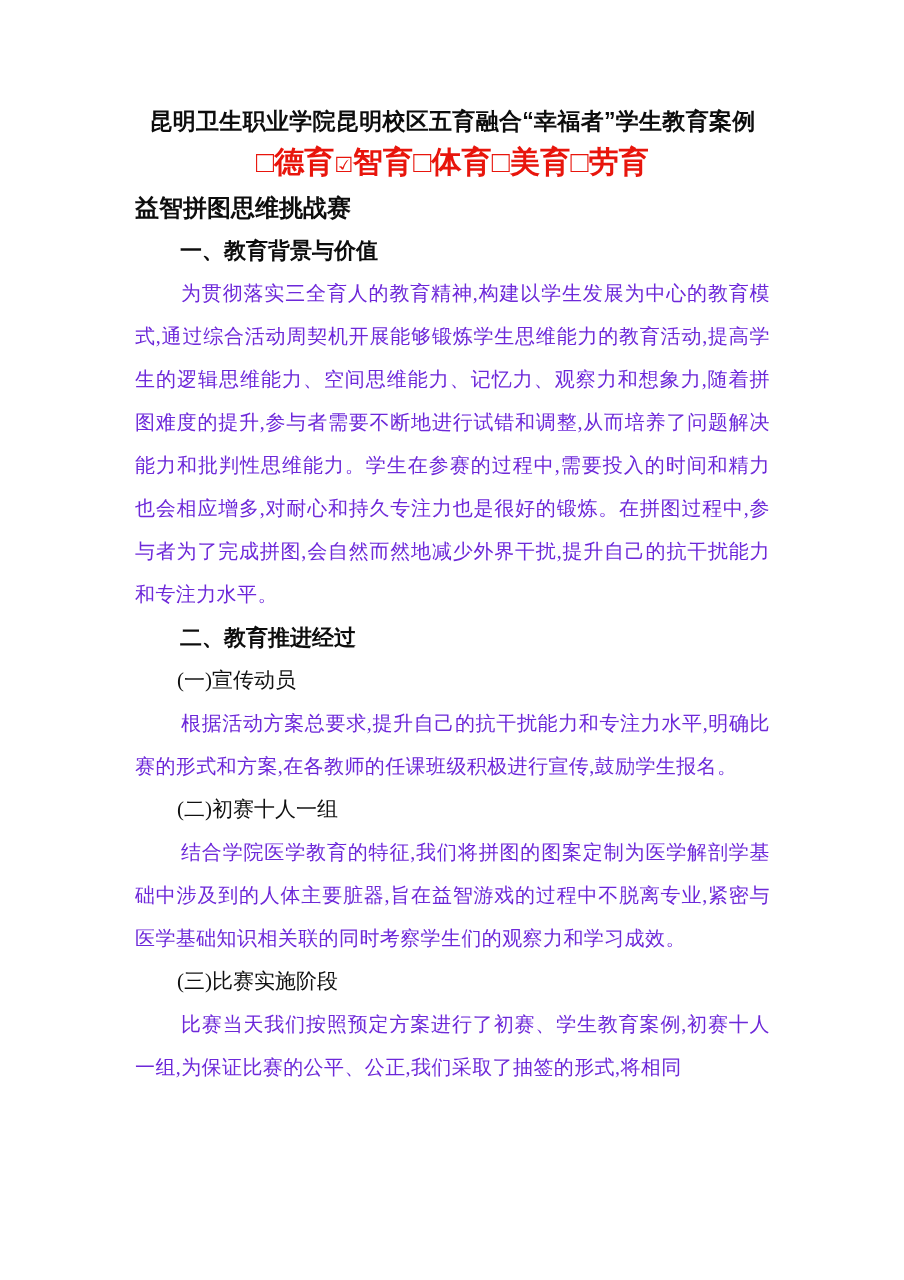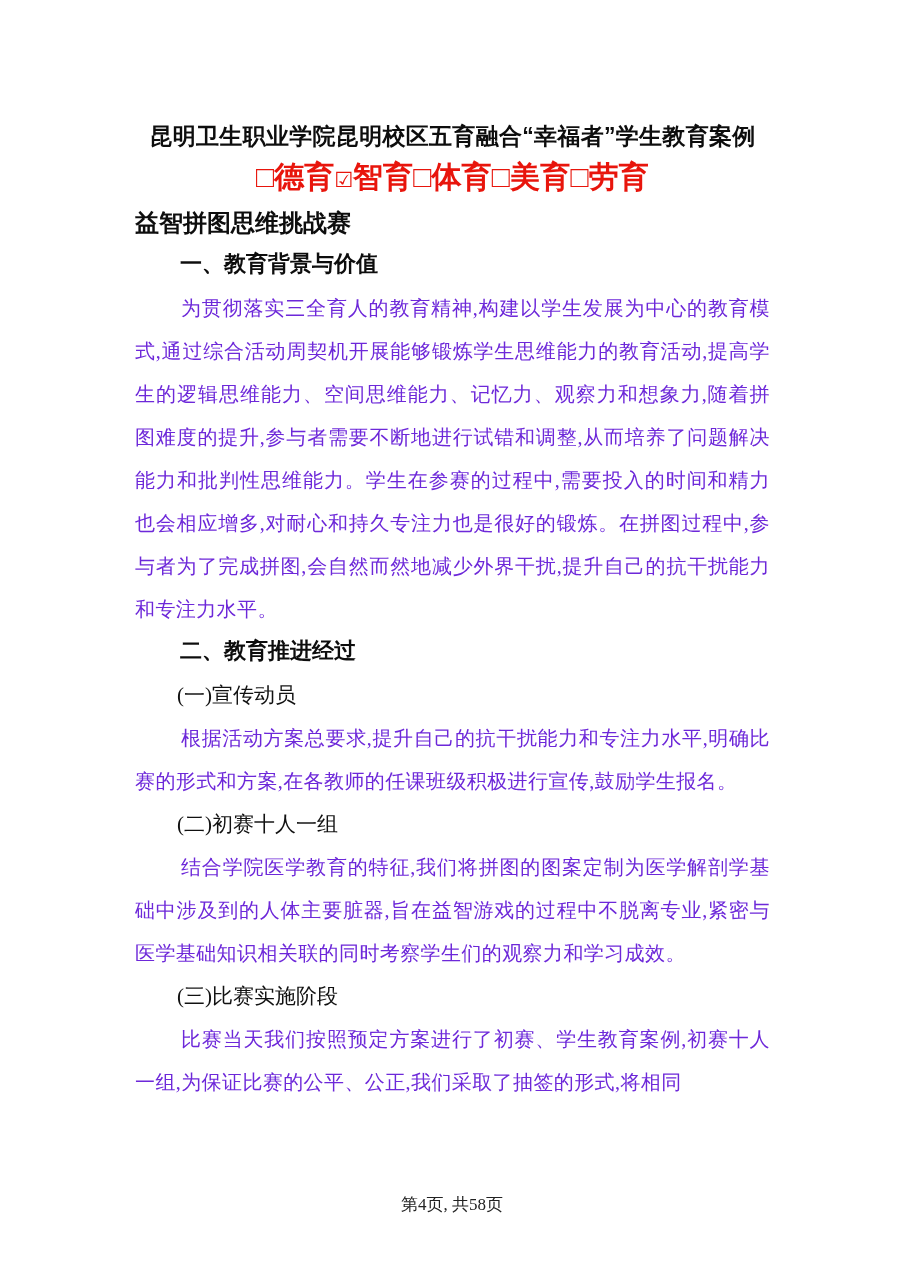--- a/index.html
+++ b/index.html
@@ -10,21 +10,21 @@
   }
   .page {
     position: relative;
     width: 904px; height: 1280px;
     background: #ffffff;
     overflow: hidden;
     color: #141414;
   }
   .content {
     position: absolute;
-    left: 135px; top: 115px;
+    left: 135px; top: 100px;
     width: 635px;
   }
   .content > * { margin: 0; padding: 0; }
 
   .doc-title {
     font-family: "Liberation Sans", "DejaVu Sans", sans-serif;
     font-weight: bold;
     font-size: 23px;
     text-align: center;
     color: #0d0d0d;
@@ -42,21 +42,21 @@
   .check-line .box { font-weight: bold; }
   .doc-subtitle {
     font-family: "Liberation Sans", "DejaVu Sans", sans-serif;
     font-weight: bold;
     font-size: 24px;
     text-align: left;
     color: #0d0d0d;
     line-height: 43px;
   }
   .h1 {
-    font-family: Liberation Mono, monospace;
+    font-family: Liberation Sans, sans-serif;
     font-weight: bold;
     font-size: 22px;
     color: #0d0d0d;
     line-height: 43px;
     text-indent: 45px;
   }
   .h2 {
     font-weight: normal;
     font-size: 21px;
     color: #111111;
@@ -108,14 +108,13 @@
     <div class="h2">(二)初赛十人一组</div>
 
     <p class="body-p">结合学院医学教育的特征,我们将拼图的图案定制为医学解剖学基础中涉及到的人体主要脏器,旨在益智游戏的过程中不脱离专业,紧密与医学基础知识相关联的同时考察学生们的观察力和学习成效。</p>
 
     <div class="h2">(三)比赛实施阶段</div>
 
     <p class="body-p">比赛当天我们按照预定方案进行了初赛、学生教育案例,初赛十人一组,为保证比赛的公平、公正,我们采取了抽签的形式,将相同</p>
 
   </div>
 
-  <div class="footer">第4页, 共58页</div>
 </div>
 
 </body></html>

